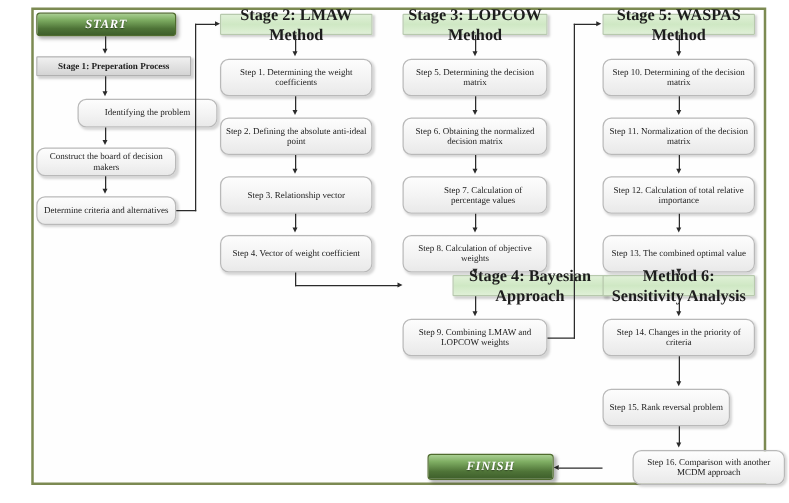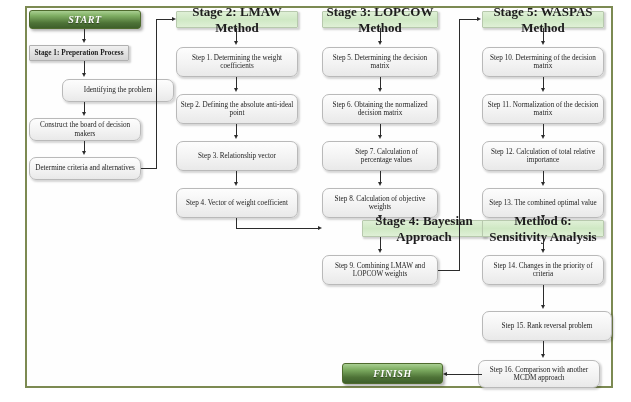--- a/index.html
+++ b/index.html
@@ -55,21 +55,21 @@
 </head>
 <body>
 
 <div id="canvas">
   <div id="frame"></div>
 
   <div class="box terminator" style="left:29px;top:10px;width:112px;height:19px;">START</div>
   <div class="vline" style="left:84px;top:29px;height:11px;"></div>
   <div class="arrow-down" style="left:82px;top:39px;"></div>
 
-  <div class="box stage-gray" style="left:29px;top:45px;width:100px;height:16px;">Stage 1: Preperation Process</div>
+  <div class="box stage-gray" style="left:29px;top:45px;width:124px;height:16px;">Stage 1: Preperation Process</div>
   <div class="vline" style="left:84px;top:61px;height:13px;"></div>
   <div class="arrow-down" style="left:82px;top:73px;"></div>
 
   <div class="box step" style="left:42px;top:79px;width:112px;height:23px;margin-left:20px;">Identifying the problem</div>
   <div class="vline" style="left:84px;top:102px;height:11px;"></div>
   <div class="arrow-down" style="left:82px;top:112px;"></div>
 
   <div class="box step" style="left:29px;top:118px;width:112px;height:23px;">Construct the board of decision makers</div>
   <div class="vline" style="left:84px;top:141px;height:11px;"></div>
   <div class="arrow-down" style="left:82px;top:151px;"></div>
@@ -155,23 +155,23 @@
   <div class="arrow-down" style="left:541px;top:215px;"></div>
 
   <div class="box stage-green" style="left:482px;top:220px;width:122px;height:17px;">Method 6: Sensitivity Analysis</div>
   <div class="vline" style="left:543px;top:237px;height:13px;"></div>
   <div class="arrow-down" style="left:541px;top:249px;"></div>
 
   <div class="box step" style="left:482px;top:255px;width:122px;height:30px;">Step 14. Changes in the priority of criteria</div>
   <div class="vline" style="left:543px;top:285px;height:21px;"></div>
   <div class="arrow-down" style="left:541px;top:305px;"></div>
 
-  <div class="box step" style="left:482px;top:311px;width:130px;height:30px;">Step 15.  Rank reversal problem</div>
+  <div class="box step" style="left:482px;top:311px;width:102px;height:30px;">Step 15.  Rank reversal problem</div>
   <div class="vline" style="left:543px;top:341px;height:14px;"></div>
   <div class="arrow-down" style="left:541px;top:354px;"></div>
 
-  <div class="box step" style="left:478px;top:360px;width:122px;height:28px;">Step 16. Comparison with another MCDM approach</div>
+  <div class="box step" style="left:506px;top:360px;width:122px;height:28px;">Step 16. Comparison with another MCDM approach</div>
 
   <div class="hline" style="left:447px;top:374px;width:35px;"></div>
   <div class="arrow-left" style="left:443px;top:372px;"></div>
 
   <div class="box terminator" style="left:342px;top:363px;width:101px;height:21px;">FINISH</div>
 </div>
 
 </body></html>

